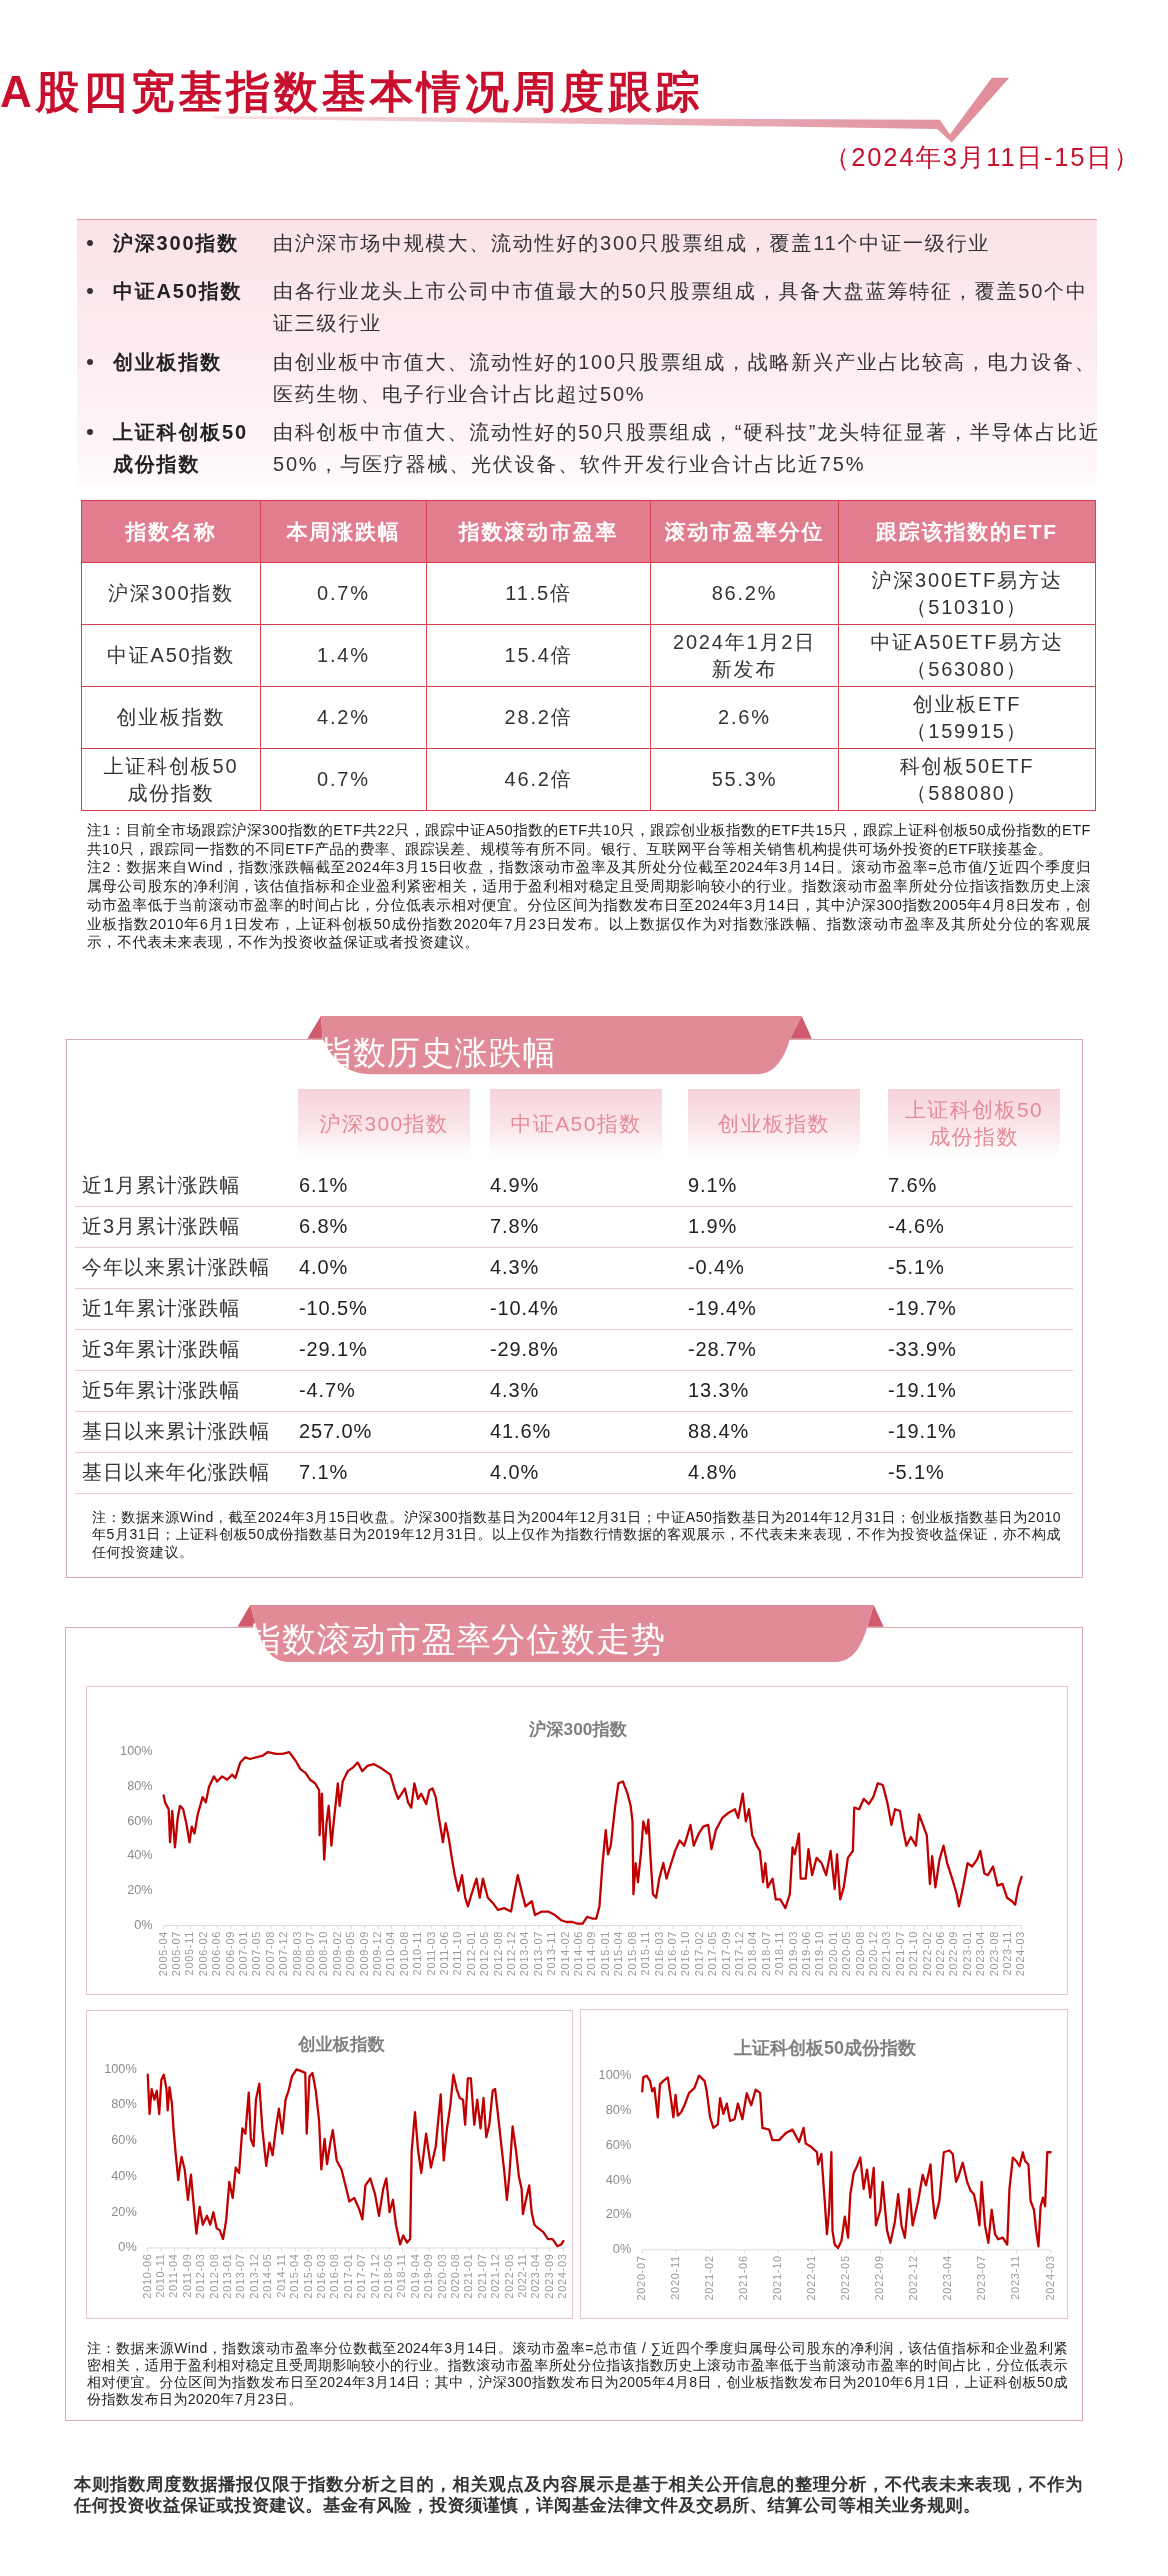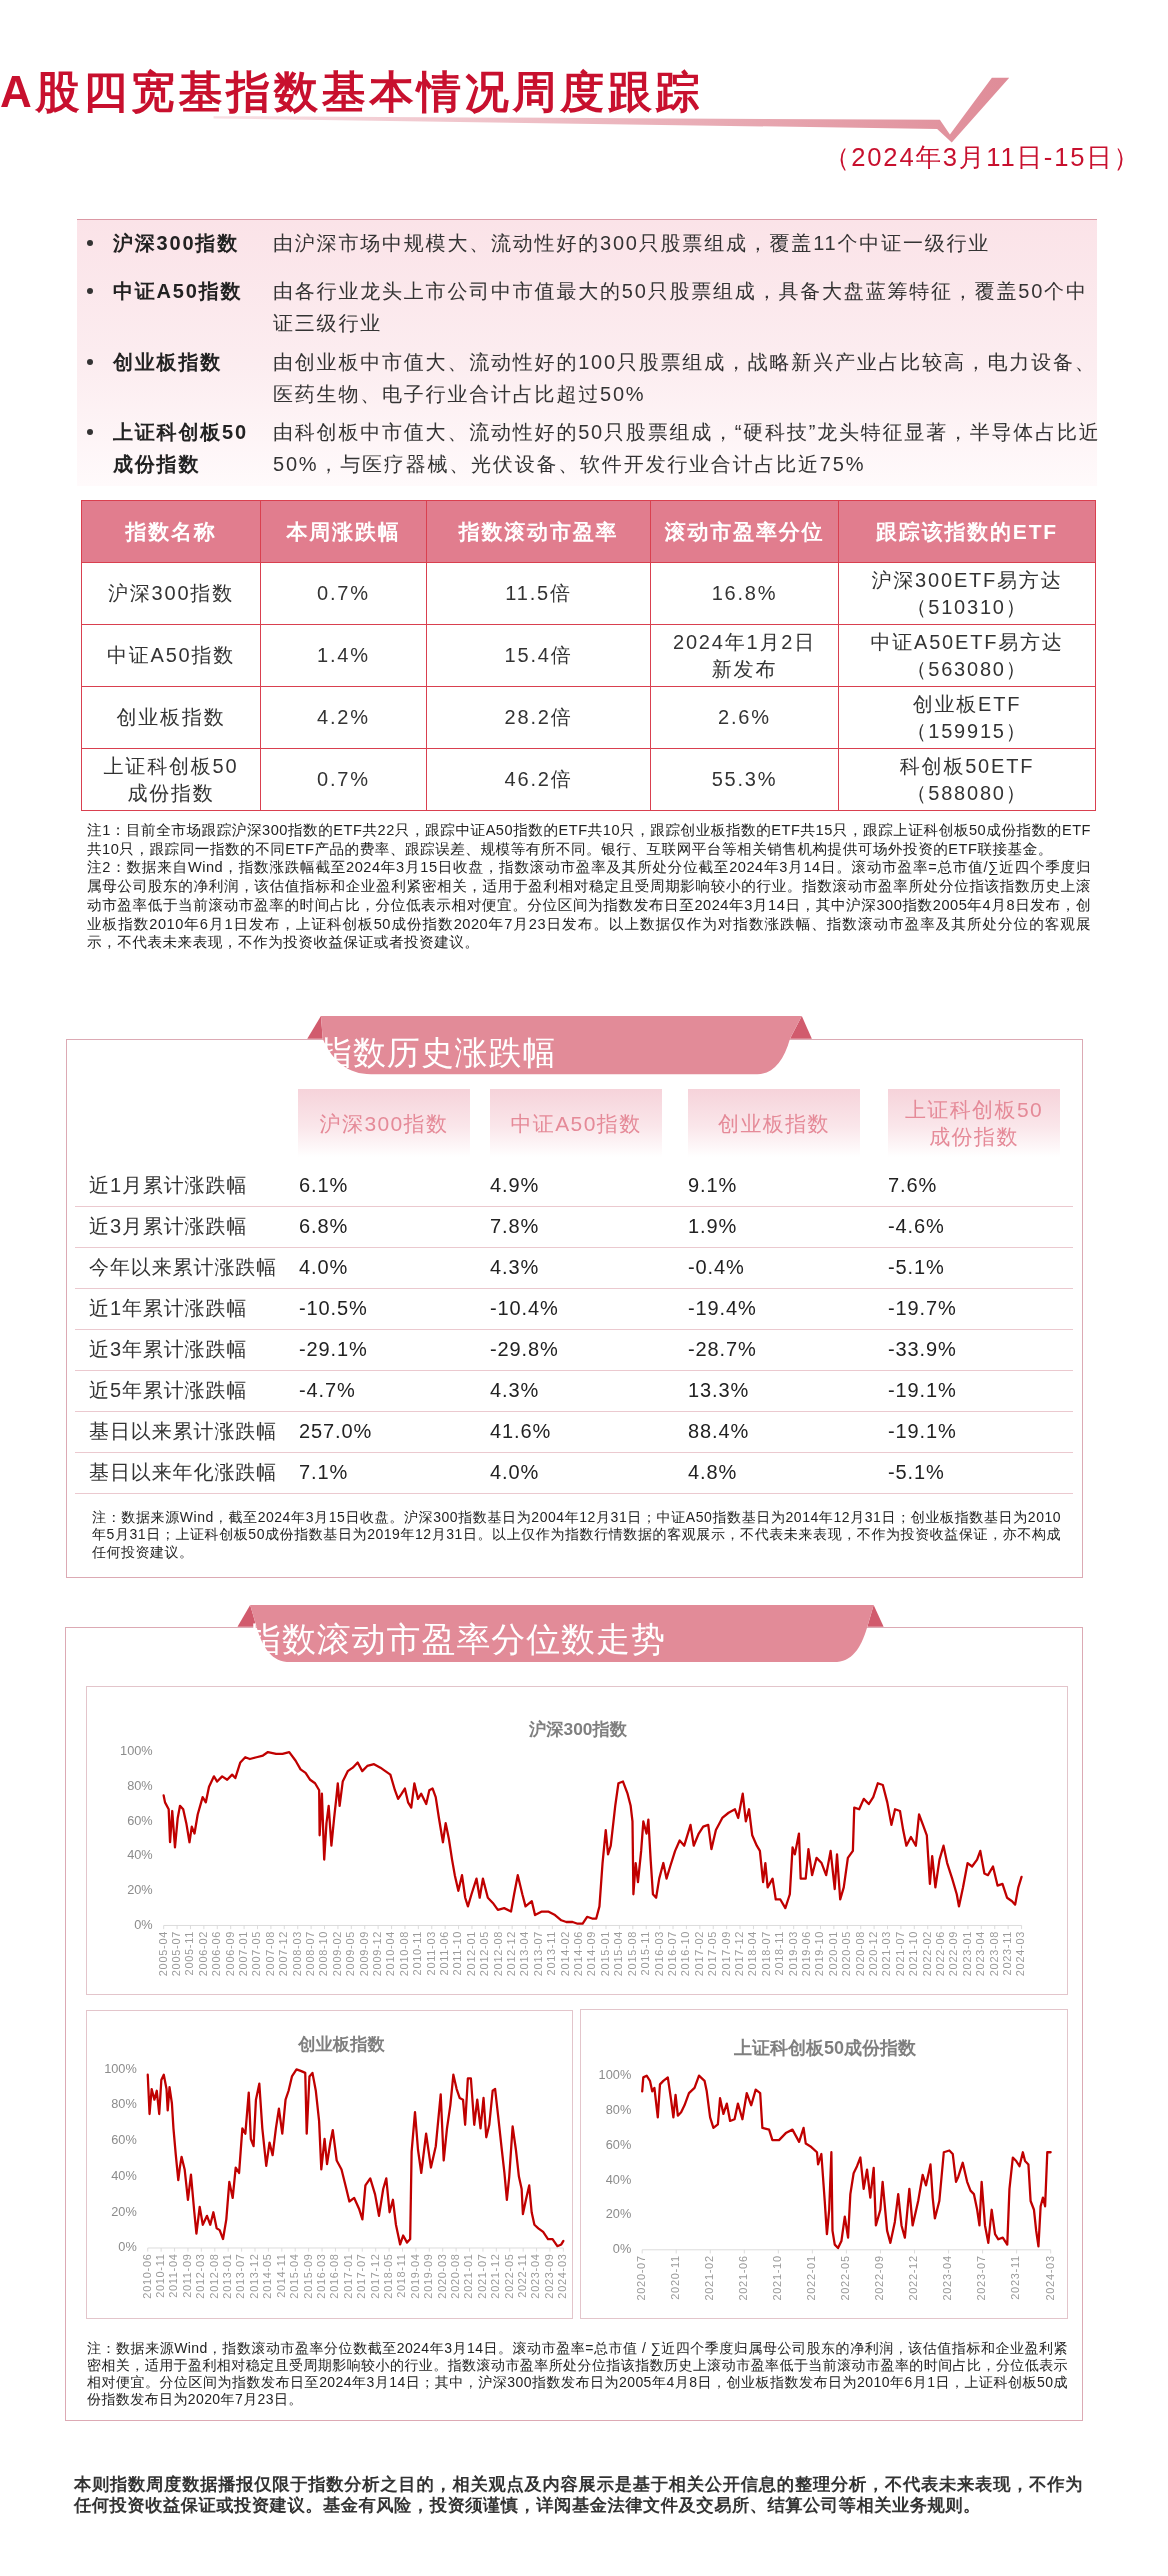--- a/index.html
+++ b/index.html
@@ -32,21 +32,21 @@
 .p3{left:65px;top:1627px;width:1018px;height:794px}
 .banner{position:absolute}
 .banner-title{position:absolute;color:#fff;font-size:33px;line-height:46px;text-align:left;letter-spacing:0.9px;white-space:nowrap}
 .bt2{left:319px;top:1030px;width:483px}
 .bt3{left:247px;top:1616px;width:628px;font-size:34px}
 
 .hh{position:absolute;top:1089px;width:172px;height:68px;background:linear-gradient(180deg,#f6d3da 0%,#fae6ea 55%,#fff 100%);color:#e58a98;font-size:21px;line-height:27px;letter-spacing:1.4px;display:flex;align-items:center;justify-content:center;text-align:center;padding:0 12.8px}
 .hh0{left:298px}.hh1{left:490px}.hh2{left:688px}.hh3{left:888px}
 .hrows{left:75px;top:1166px;width:998px}
 .hrow{position:relative;height:41px;border-bottom:1.8px solid var(--rowline)}
-.hrow .rl{position:absolute;left:14px;top:0;line-height:39px;font-size:20px;letter-spacing:0.9px;color:#333;white-space:nowrap}
+.hrow .rl{position:absolute;left:7px;top:0;line-height:39px;font-size:20px;letter-spacing:0.9px;color:#333;white-space:nowrap}
 .hrow .rv{position:absolute;top:0;width:172px;line-height:39px;font-size:20px;letter-spacing:0.9px;color:#222}
 .v0{left:224px}.v1{left:415px}.v2{left:613px}.v3{left:813px}
 .hnote{left:92px;top:1509px;width:969px;font-size:14px;line-height:17.3px;letter-spacing:0.5px;color:#222;text-align:justify}
 
 .chart{position:absolute;border:1.4px solid #e3c5cb;background:#fff}
 .chart svg{position:absolute;left:0;top:0;overflow:visible}
 .c0{left:86px;top:1686px;width:982px;height:309px}
 .c1{left:86px;top:2010px;width:487px;height:309px}
 .c2{left:580px;top:2009px;width:488px;height:310px}
 .ctitle{position:absolute;text-align:center;font-size:17.3px;font-weight:bold;color:#7f7f7f;line-height:22px;white-space:nowrap}
@@ -115,21 +115,21 @@
       <th>指数滚动市盈率</th>
       <th>滚动市盈率分位</th>
       <th>跟踪该指数的ETF</th>
     </tr>
   </thead>
   <tbody>
     <tr>
       <td>沪深300指数</td>
       <td>0.7%</td>
       <td>11.5倍</td>
-      <td class="pl">16.8%</td>
+      <td class="pl">86.2%</td>
       <td>
           <span class="l2">沪深300ETF易方达</span>
           <span class="l2">（510310）</span>
         </td>
     </tr>
     <tr>
       <td>中证A50指数</td>
       <td>1.4%</td>
       <td>15.4倍</td>
       <td class="pl">2024年1月2日

